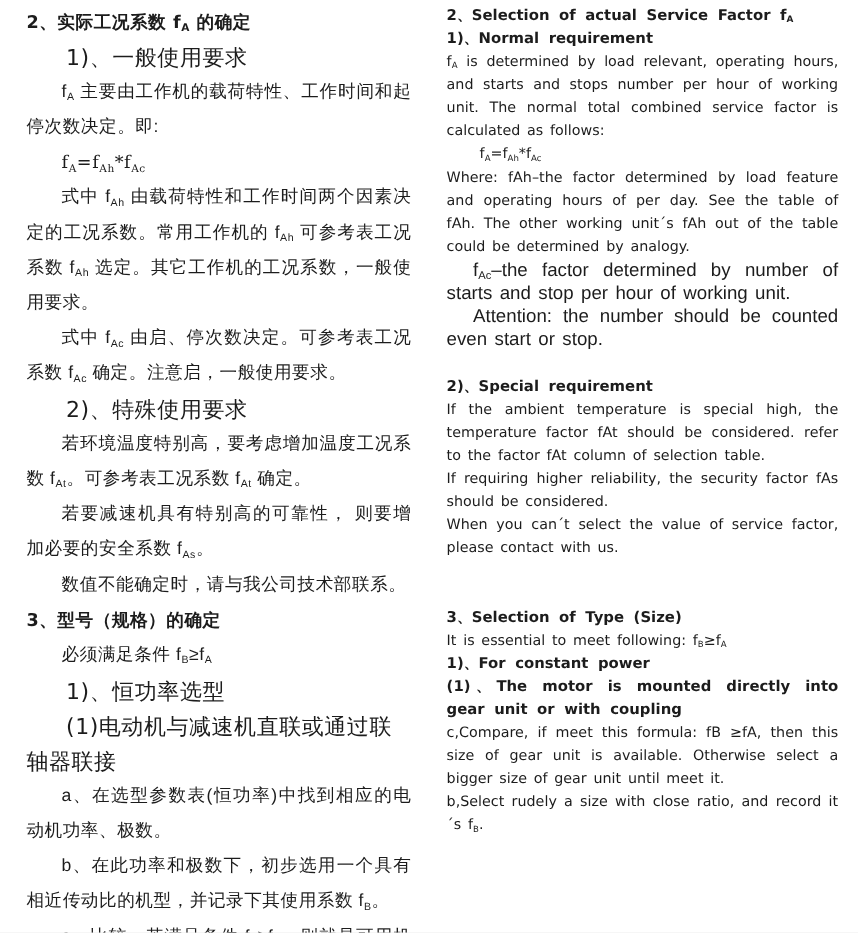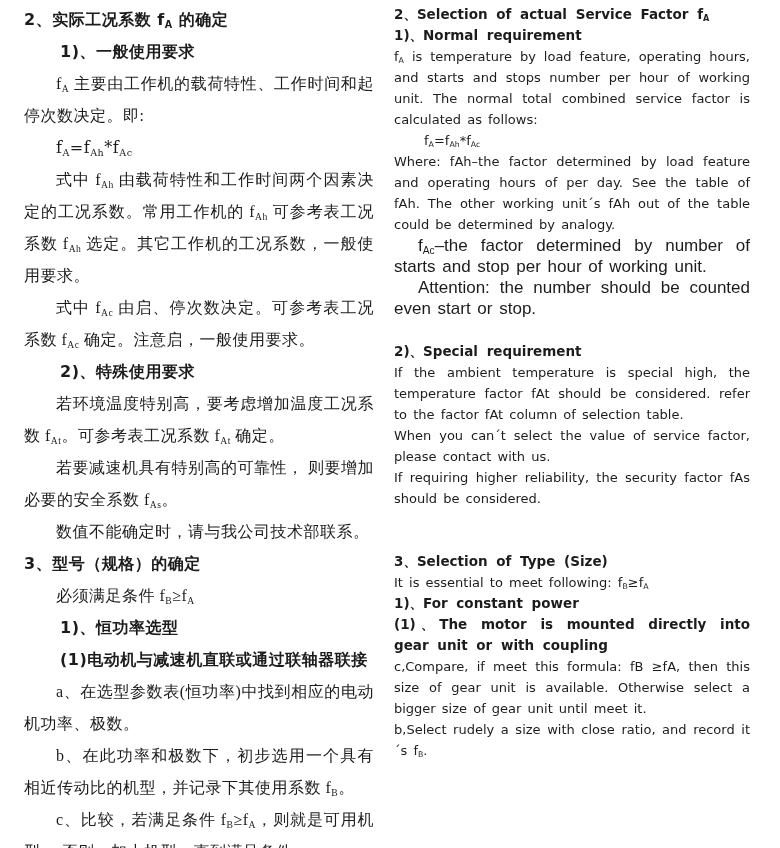--- a/index.html
+++ b/index.html
@@ -6,39 +6,39 @@
   .page {
     position:relative;
     width:780px; height:848px;
     margin:0 auto;
     background:#ffffff;
     color:#1c1c1c;
     overflow:hidden;
   }
   .col { position:absolute; top:4px; }
   .col-left  { left:24px;  width:350px; }
-  .col-right { left:394px; width:356px; }
+  .col-right { left:406px; width:356px; }
 
   .col p { margin:0; }
 
   
   .lh1 {
     font-family:"DejaVu Sans", sans-serif;
     font-weight:bold;
     font-size:16px; line-height:32px;
     letter-spacing:0.5px;
   }
   .lh2 {
     font-family:"DejaVu Sans", sans-serif;
-    font-weight:bold;
-    font-size:16px; line-height:32px;
+    font-weight:normal;
+    font-size:20px; line-height:32px;
     text-indent:36px; letter-spacing:0.5px;
   }
   .lbody {
-    font-family:Liberation Serif, serif;
+    font-family:Liberation Sans, sans-serif;
     font-size:16px; line-height:32px;
     text-align:justify;
     text-indent:32px;
     letter-spacing:0.5px;
   }
   .lformula {
     font-family:"DejaVu Serif", serif;
     font-size:16px; line-height:32px;
     text-indent:32px; letter-spacing:0.5px;
   }
@@ -99,29 +99,29 @@
       <p class="lbody"><span>必须满足条件 f</span><sub>B</sub><span>≥f</span><sub>A</sub></p>
       <p class="lh2"><span>1)、恒功率选型</span></p>
       <p class="lh2"><span>(1)电动机与减速机直联或通过联轴器联接</span></p>
       <p class="lbody"><span>a、在选型参数表(恒功率)中找到相应的电动机功率、极数。</span></p>
       <p class="lbody"><span>b、在此功率和极数下，初步选用一个具有相近传动比的机型，并记录下其使用系数 f</span><sub>B</sub><span>。</span></p>
       <p class="lbody"><span>c、比较，若满足条件 f</span><sub>B</sub><span>≥f</span><sub>A</sub><span>，则就是可用机型。 否则，加大机型，直到满足条件。</span></p>
     </div>
   <div class="col col-right">
       <p class="rh1"><span>2、Selection of actual Service Factor f</span><sub>A</sub></p>
       <p class="rh1"><span>1)、Normal requirement</span></p>
-      <p class="rbody"><span>f</span><sub>A</sub><span> is temperature by load feature, operating hours, and starts and stops number per hour of working unit. The normal total combined service factor is calculated as follows:</span></p>
+      <p class="rbody"><span>f</span><sub>A</sub><span> is determined by load relevant, operating hours, and starts and stops number per hour of working unit. The normal total combined service factor is calculated as follows:</span></p>
       <p class="rformula"><span>f</span><sub>A</sub><span>=f</span><sub>Ah</sub><span>*f</span><sub>Ac</sub></p>
       <p class="rbody"><span>Where: fAh–the factor determined by load feature and operating hours of per day. See the table of fAh. The other working unit´s fAh out of the table could be determined by analogy.</span></p>
       <p class="rbody-indent"><span>f</span><sub>Ac</sub><span>–the factor determined by number of starts and stop per hour of working unit.</span></p>
       <p class="rbody-indent"><span>Attention: the number should be counted even start or stop.</span></p>
       <p class="rh1 gap1"><span>2)、Special requirement</span></p>
       <p class="rbody"><span>If the ambient temperature is special high, the temperature factor fAt should be considered. refer to the factor fAt column of selection table.</span></p>
+      <p class="rbody"><span>If requiring higher reliability, the security factor fAs should be considered.</span></p>
       <p class="rbody"><span>When you can´t select the value of service factor, please contact with us.</span></p>
-      <p class="rbody"><span>If requiring higher reliability, the security factor fAs should be considered.</span></p>
       <p class="rh1 gap2"><span>3、Selection of Type (Size)</span></p>
       <p class="rbody"><span>It is essential to meet following: f</span><sub>B</sub><span>≥f</span><sub>A</sub></p>
       <p class="rh1"><span>1)、For constant power</span></p>
       <p class="rh1"><span>(1)、The motor is mounted directly into gear unit or with coupling</span></p>
       <p class="rbody"><span>c,Compare, if meet this formula: fB ≥fA, then this size of gear unit is available. Otherwise select a bigger size of gear unit until meet it.</span></p>
       <p class="rbody"><span>b,Select rudely a size with close ratio, and record it´s f</span><sub>B</sub><span>.</span></p>
     </div>
 </div>
 
 </body></html>

